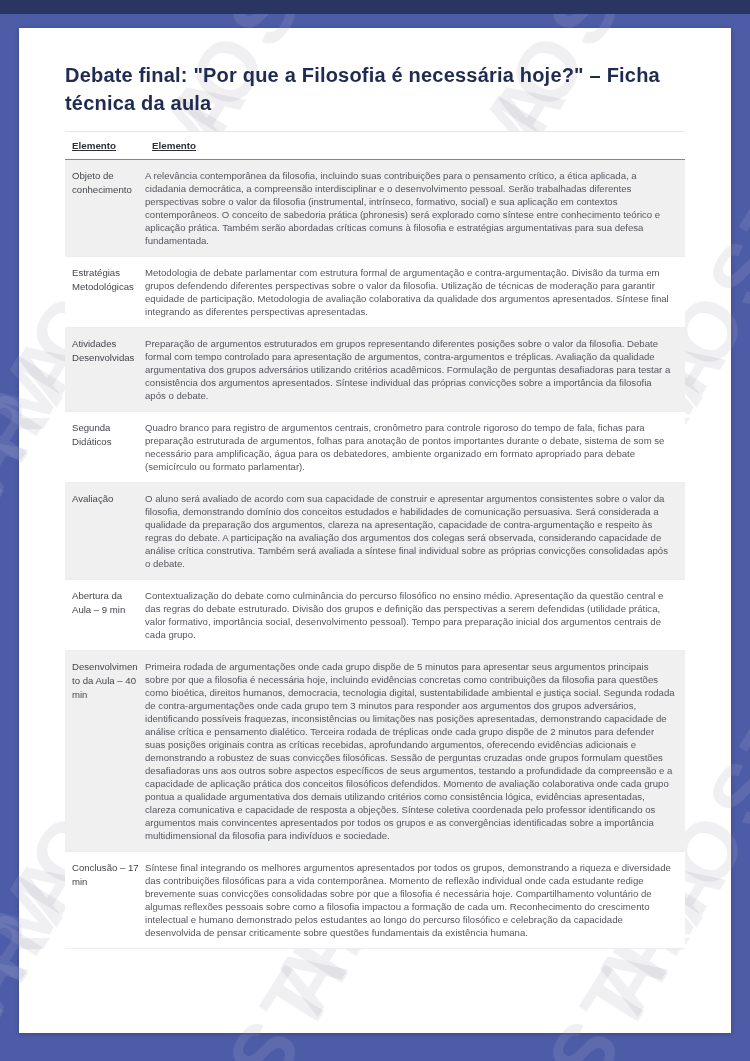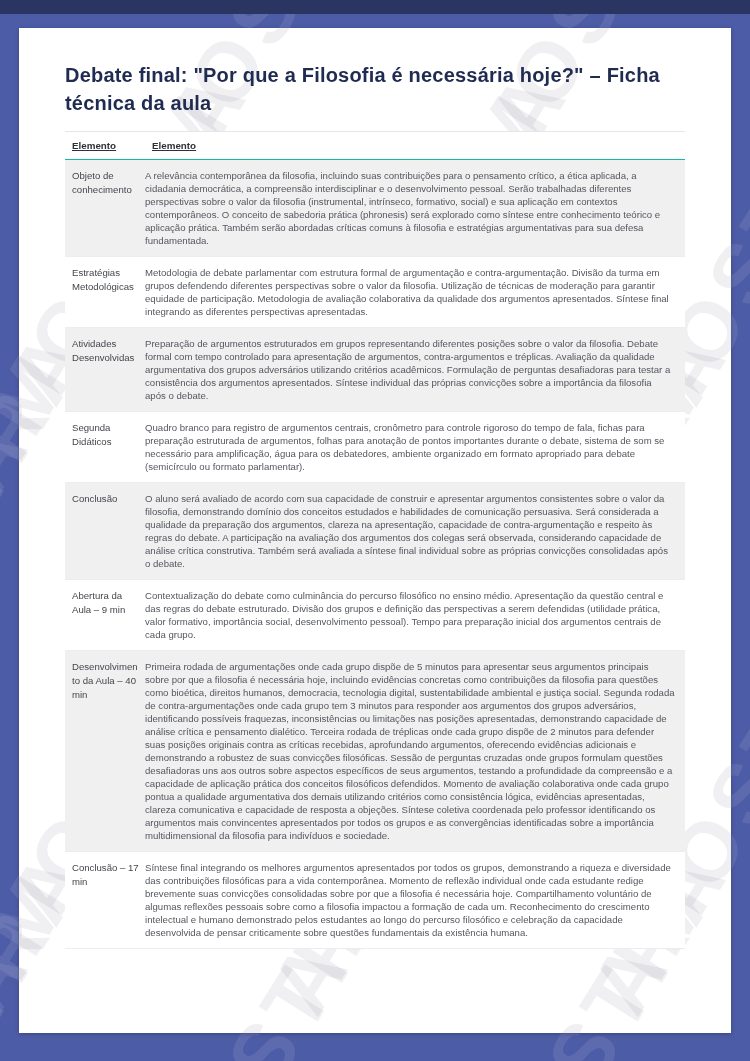--- a/index.html
+++ b/index.html
@@ -153,21 +153,21 @@
           </tr>
           <tr>
             <td class="cell-el">Atividades Desenvolvidas</td>
             <td class="cell-det">Preparação de argumentos estruturados em grupos representando diferentes posições sobre o valor da filosofia. Debate formal com tempo controlado para apresentação de argumentos, contra-argumentos e tréplicas. Avaliação da qualidade argumentativa dos grupos adversários utilizando critérios acadêmicos. Formulação de perguntas desafiadoras para testar a consistência dos argumentos apresentados. Síntese individual das próprias convicções sobre a importância da filosofia após o debate.</td>
           </tr>
           <tr>
             <td class="cell-el">Segunda Didáticos</td>
             <td class="cell-det">Quadro branco para registro de argumentos centrais, cronômetro para controle rigoroso do tempo de fala, fichas para preparação estruturada de argumentos, folhas para anotação de pontos importantes durante o debate, sistema de som se necessário para amplificação, água para os debatedores, ambiente organizado em formato apropriado para debate (semicírculo ou formato parlamentar).</td>
           </tr>
           <tr>
-            <td class="cell-el">Conclusão</td>
+            <td class="cell-el">Avaliação</td>
             <td class="cell-det">O aluno será avaliado de acordo com sua capacidade de construir e apresentar argumentos consistentes sobre o valor da filosofia, demonstrando domínio dos conceitos estudados e habilidades de comunicação persuasiva. Será considerada a qualidade da preparação dos argumentos, clareza na apresentação, capacidade de contra-argumentação e respeito às regras do debate. A participação na avaliação dos argumentos dos colegas será observada, considerando capacidade de análise crítica construtiva. Também será avaliada a síntese final individual sobre as próprias convicções consolidadas após o debate.</td>
           </tr>
           <tr>
             <td class="cell-el">Abertura da Aula – 9 min</td>
             <td class="cell-det">Contextualização do debate como culminância do percurso filosófico no ensino médio. Apresentação da questão central e das regras do debate estruturado. Divisão dos grupos e definição das perspectivas a serem defendidas (utilidade prática, valor formativo, importância social, desenvolvimento pessoal). Tempo para preparação inicial dos argumentos centrais de cada grupo.</td>
           </tr>
           <tr>
             <td class="cell-el">Desenvolvimento da Aula – 40 min</td>
             <td class="cell-det">Primeira rodada de argumentações onde cada grupo dispõe de 5 minutos para apresentar seus argumentos principais sobre por que a filosofia é necessária hoje, incluindo evidências concretas como contribuições da filosofia para questões como bioética, direitos humanos, democracia, tecnologia digital, sustentabilidade ambiental e justiça social. Segunda rodada de contra-argumentações onde cada grupo tem 3 minutos para responder aos argumentos dos grupos adversários, identificando possíveis fraquezas, inconsistências ou limitações nas posições apresentadas, demonstrando capacidade de análise crítica e pensamento dialético. Terceira rodada de tréplicas onde cada grupo dispõe de 2 minutos para defender suas posições originais contra as críticas recebidas, aprofundando argumentos, oferecendo evidências adicionais e demonstrando a robustez de suas convicções filosóficas. Sessão de perguntas cruzadas onde grupos formulam questões desafiadoras uns aos outros sobre aspectos específicos de seus argumentos, testando a profundidade da compreensão e a capacidade de aplicação prática dos conceitos filosóficos defendidos. Momento de avaliação colaborativa onde cada grupo pontua a qualidade argumentativa dos demais utilizando critérios como consistência lógica, evidências apresentadas, clareza comunicativa e capacidade de resposta a objeções. Síntese coletiva coordenada pelo professor identificando os argumentos mais convincentes apresentados por todos os grupos e as convergências identificadas sobre a importância multidimensional da filosofia para indivíduos e sociedade.</td>
           </tr>

